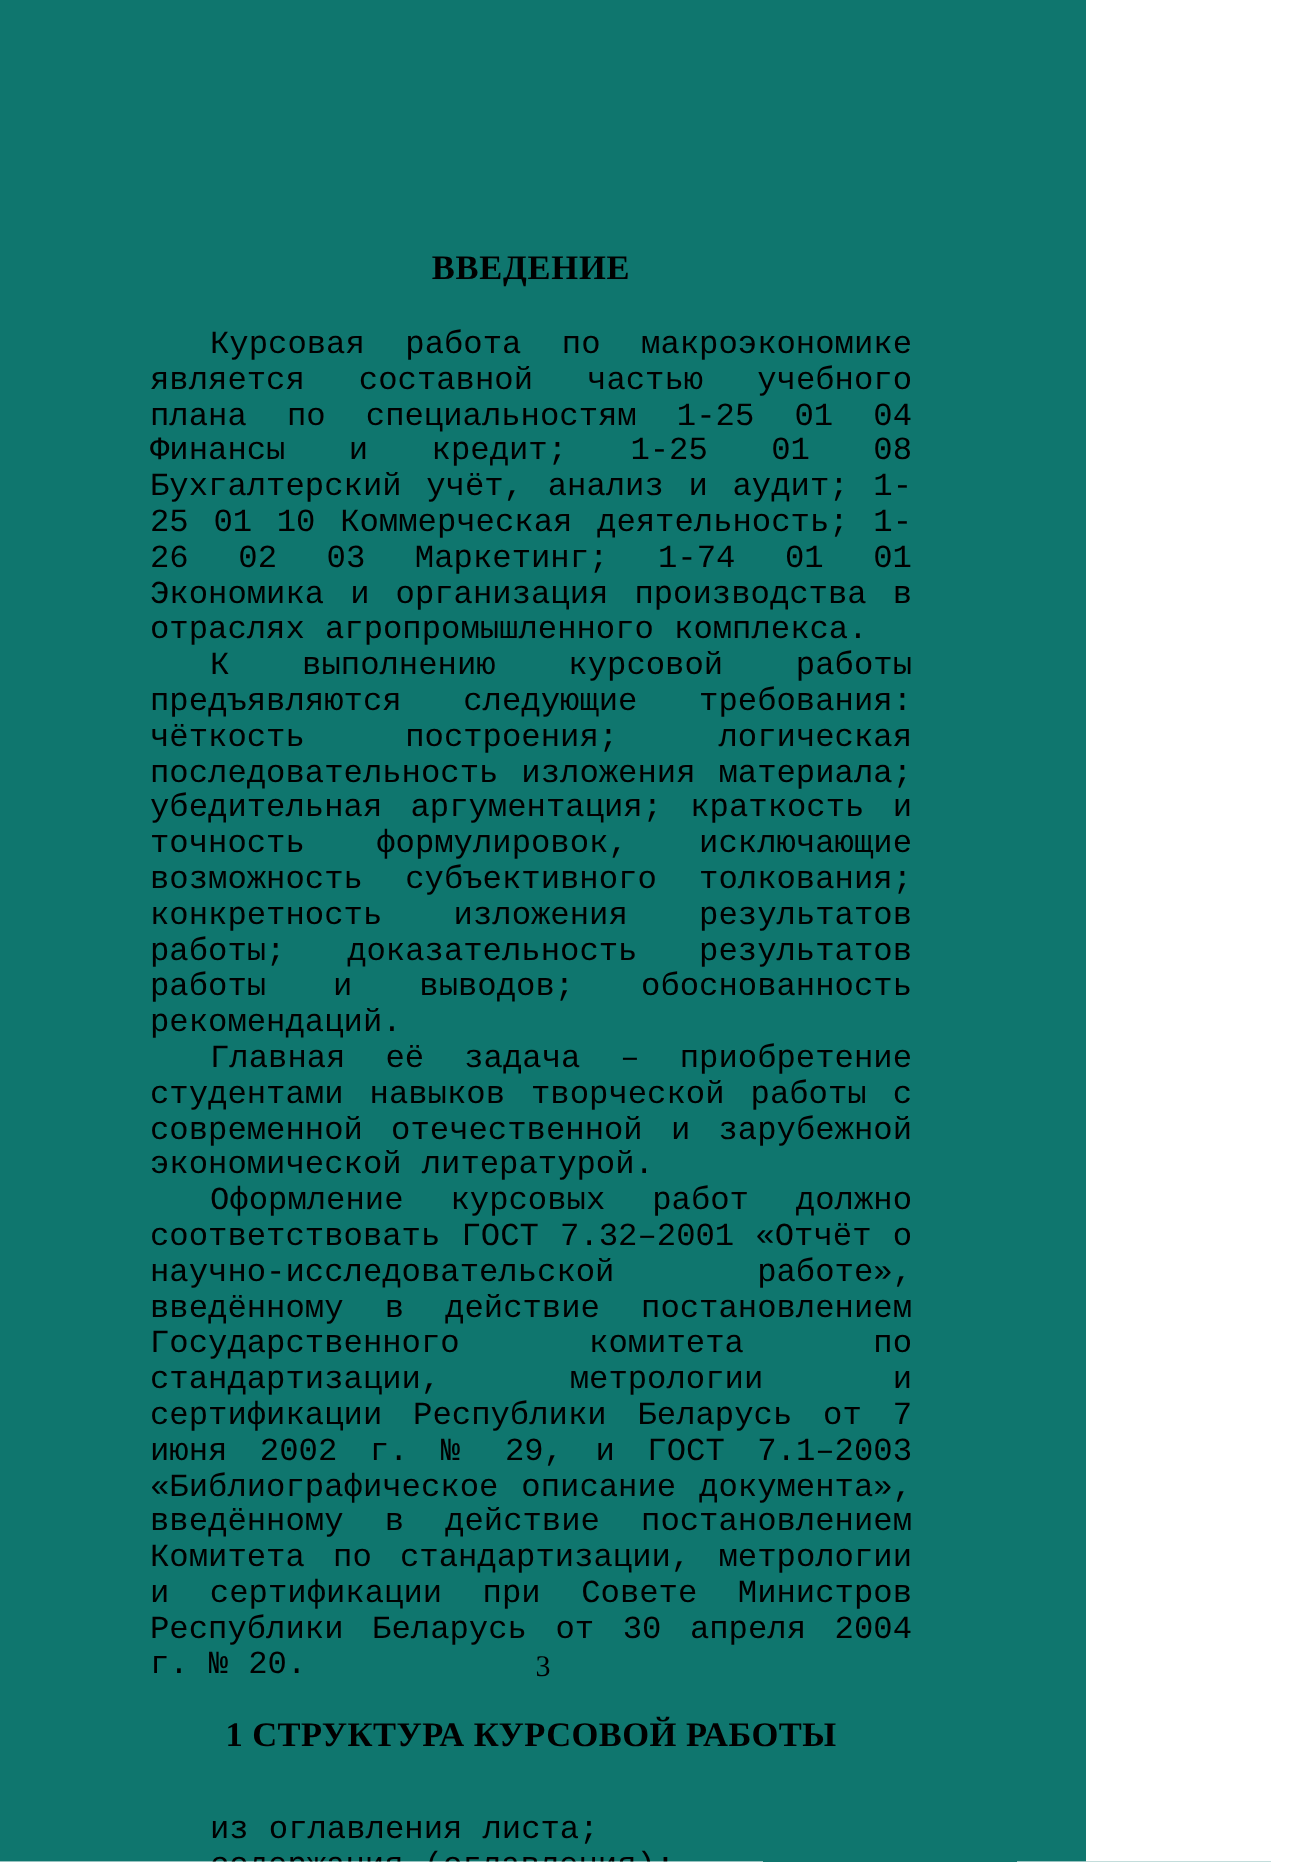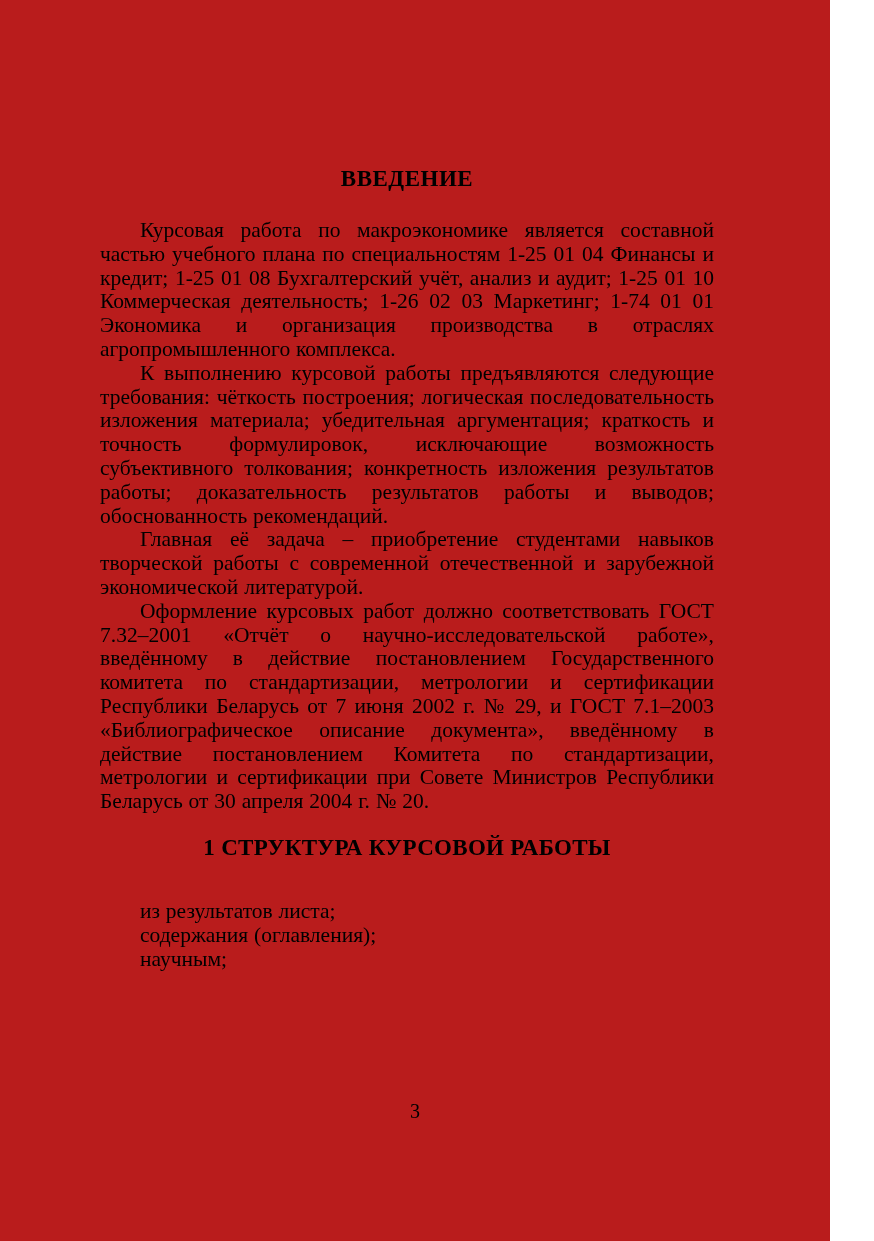--- a/index.html
+++ b/index.html
@@ -9,41 +9,42 @@
   }
   body {
     width: 874px;
     height: 1241px;
     font-family: "Liberation Serif", "DejaVu Serif", serif;
     color: #000000;
     overflow: hidden;
   }
   .page {
     position: relative;
-    width: 830px;
+    width: 724px;
     height: 1241px;
     box-sizing: border-box;
-    background: #b91c1c;
+    background: #0f766e;
     padding: 166px 116px 0 100px;
   }
   .doc-title {
     font-size: 23px;
     font-weight: bold;
     line-height: 25px;
     text-align: center;
     margin: 0 0 28px 0;
     letter-spacing: 0.5px;
   }
   .para {
     font-size: 21.5px;
     line-height: 23.8px;
     text-align: justify;
     text-indent: 40px;
     margin: 0;
     word-spacing: 0.5px;
+    font-family: Liberation Mono, monospace;
   }
   .section-heading {
     font-size: 23px;
     font-weight: bold;
     line-height: 25px;
     text-align: center;
     margin: 21px 0 40px 0;
     letter-spacing: 0.3px;
   }
   .page-number {
@@ -69,21 +70,21 @@
 
   <p class="para">Главная её задача – приобретение студентами навыков творческой работы с современной отечественной и зарубежной экономической литературой.</p>
 
 
   <p class="para">Оформление курсовых работ должно соответствовать ГОСТ 7.32–2001 «Отчёт о научно-исследовательской работе», введённому в действие постановлением Государственного комитета по стандартизации, метрологии и сертификации Республики Беларусь от 7 июня 2002 г. № 29, и ГОСТ 7.1–2003 «Библиографическое описание документа», введённому в действие постановлением Комитета по стандартизации, метрологии и сертификации при Совете Министров Республики Беларусь от 30 апреля 2004 г. № 20.</p>
 
   <h2 class="section-heading">1 СТРУКТУРА КУРСОВОЙ РАБОТЫ</h2>
 
 
 
-  <p class="para">из результатов листа;</p>
+  <p class="para">из оглавления листа;</p>
 
   <p class="para">содержания (оглавления);</p>
 
 
   <p class="para">научным;</p>
 
   <div class="page-number">3</div>
 
 </div>
 

